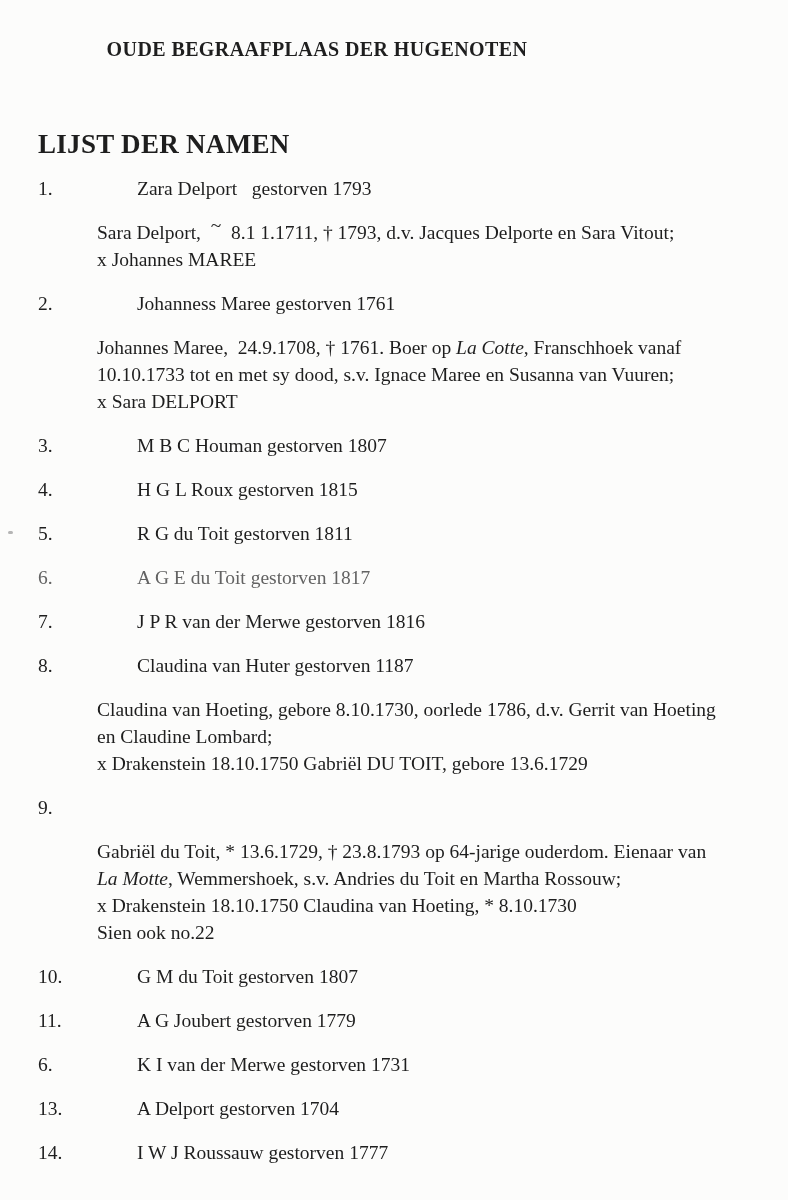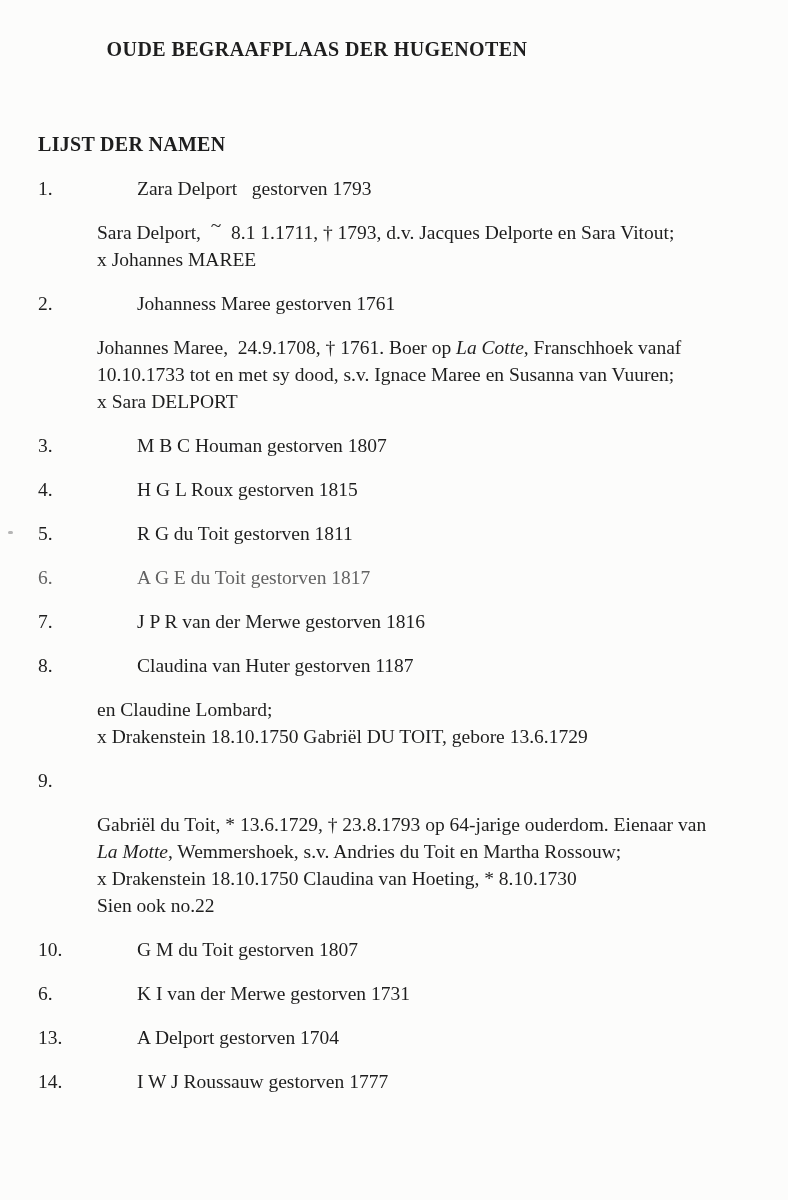--- a/index.html
+++ b/index.html
@@ -24,21 +24,21 @@
   }
   .doc-title {
     text-align: center;
     font-weight: bold;
     font-size: 20px;
     letter-spacing: 0.4px;
     white-space: pre;
   }
   .list-heading {
     font-weight: bold;
-    font-size: 20px;
+    font-size: 27px;
     margin-top: 68px;
     letter-spacing: 0.3px;
     white-space: pre;
   }
   .entries {
     margin-top: 17px;
   }
   .entry {
     margin-bottom: 17px;
   }
@@ -139,20 +139,21 @@
           <div class="entry-num">7.</div>
           <div class="entry-heading">J P R van der Merwe gestorven 1816</div>
         </div>
       </div>
       <div class="entry">
         <div class="entry-row">
           <div class="entry-num">8.</div>
           <div class="entry-heading">Claudina van Huter gestorven 1187</div>
         </div>
         <div class="entry-details">
+          <div class="detail-line"><span>Claudina van Hoeting, gebore 8.10.1730, oorlede 1786, d.v. Gerrit van Hoeting</span></div>
           <div class="detail-line"><span>en Claudine Lombard;</span></div>
           <div class="detail-line"><span>x Drakenstein 18.10.1750 Gabriël DU TOIT, gebore 13.6.1729</span></div>
         </div>
       </div>
       <div class="entry">
         <div class="entry-row">
           <div class="entry-num">9.</div>
         </div>
         <div class="entry-details">
           <div class="detail-line"><span>Gabriël du Toit, * 13.6.1729, † 23.8.1793 op 64-jarige ouderdom. Eienaar van</span></div>
@@ -162,20 +163,26 @@
         </div>
       </div>
       <div class="entry">
         <div class="entry-row">
           <div class="entry-num">10.</div>
           <div class="entry-heading">G M du Toit gestorven 1807</div>
         </div>
       </div>
       <div class="entry">
         <div class="entry-row">
+          <div class="entry-num">11.</div>
+          <div class="entry-heading">A G Joubert gestorven 1779</div>
+        </div>
+      </div>
+      <div class="entry">
+        <div class="entry-row">
           <div class="entry-num">6.</div>
           <div class="entry-heading">K I van der Merwe gestorven 1731</div>
         </div>
       </div>
       <div class="entry">
         <div class="entry-row">
           <div class="entry-num">13.</div>
           <div class="entry-heading">A Delport gestorven 1704</div>
         </div>
       </div>

